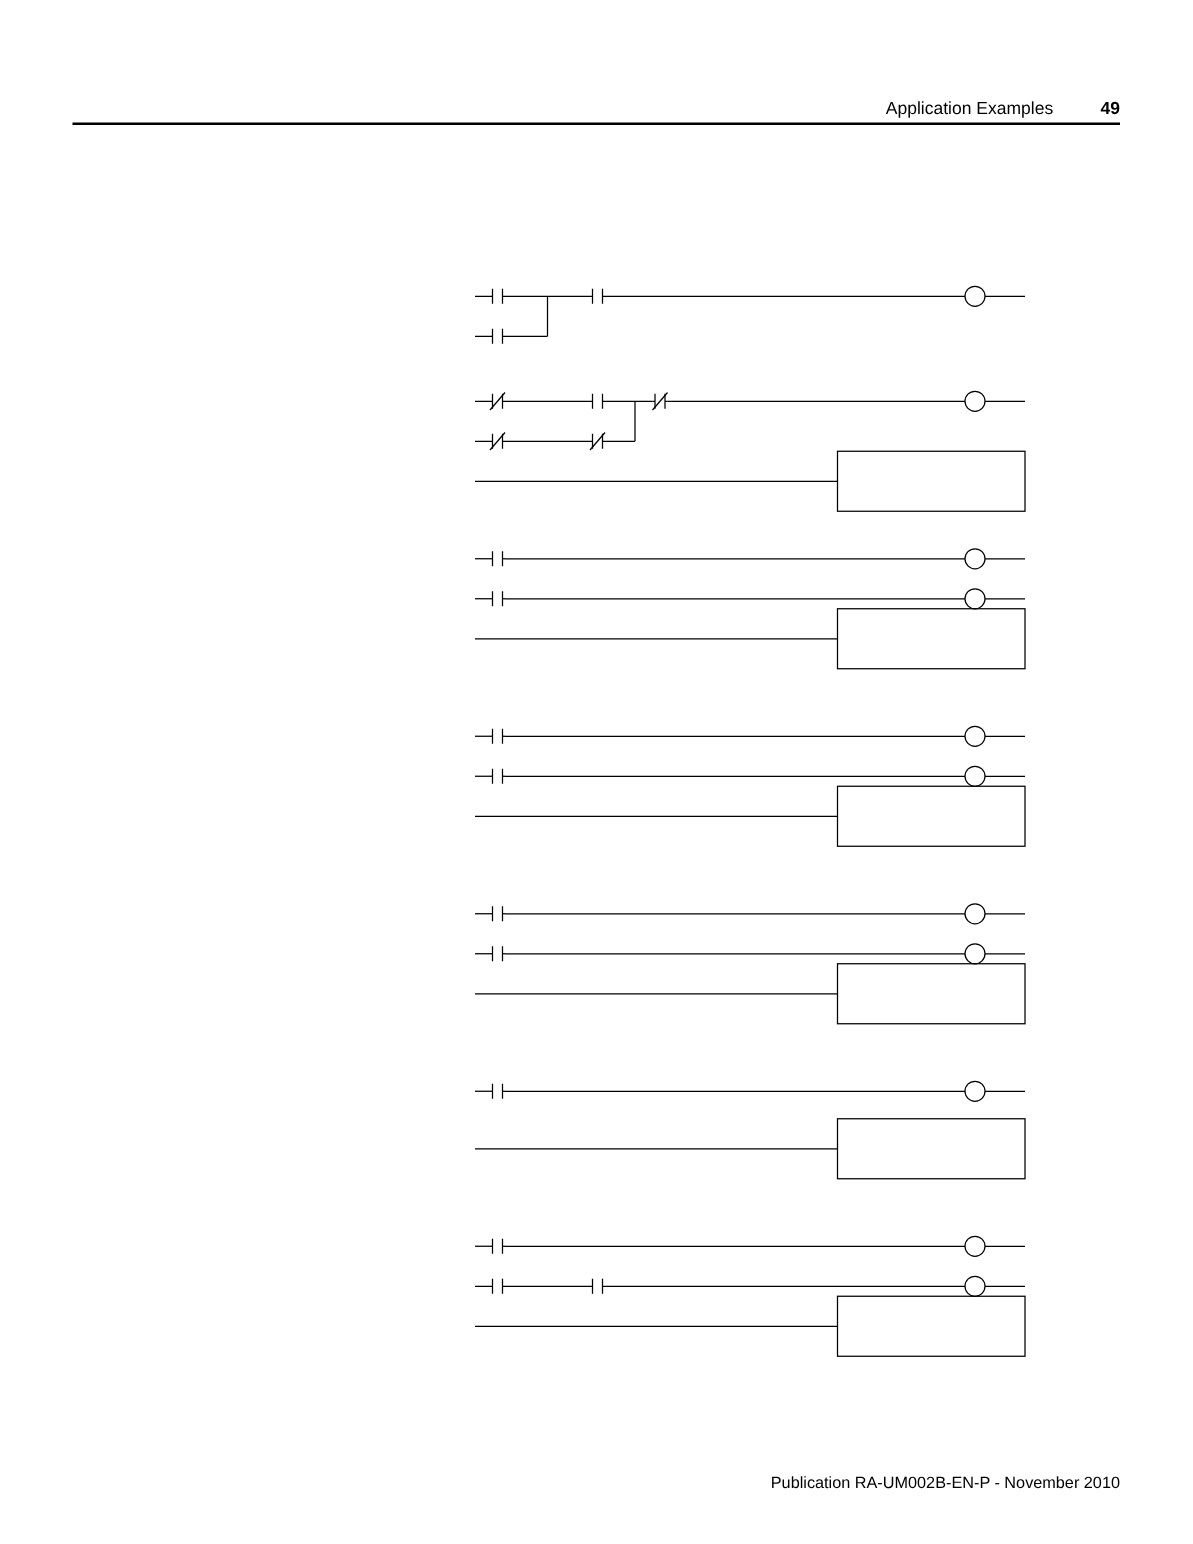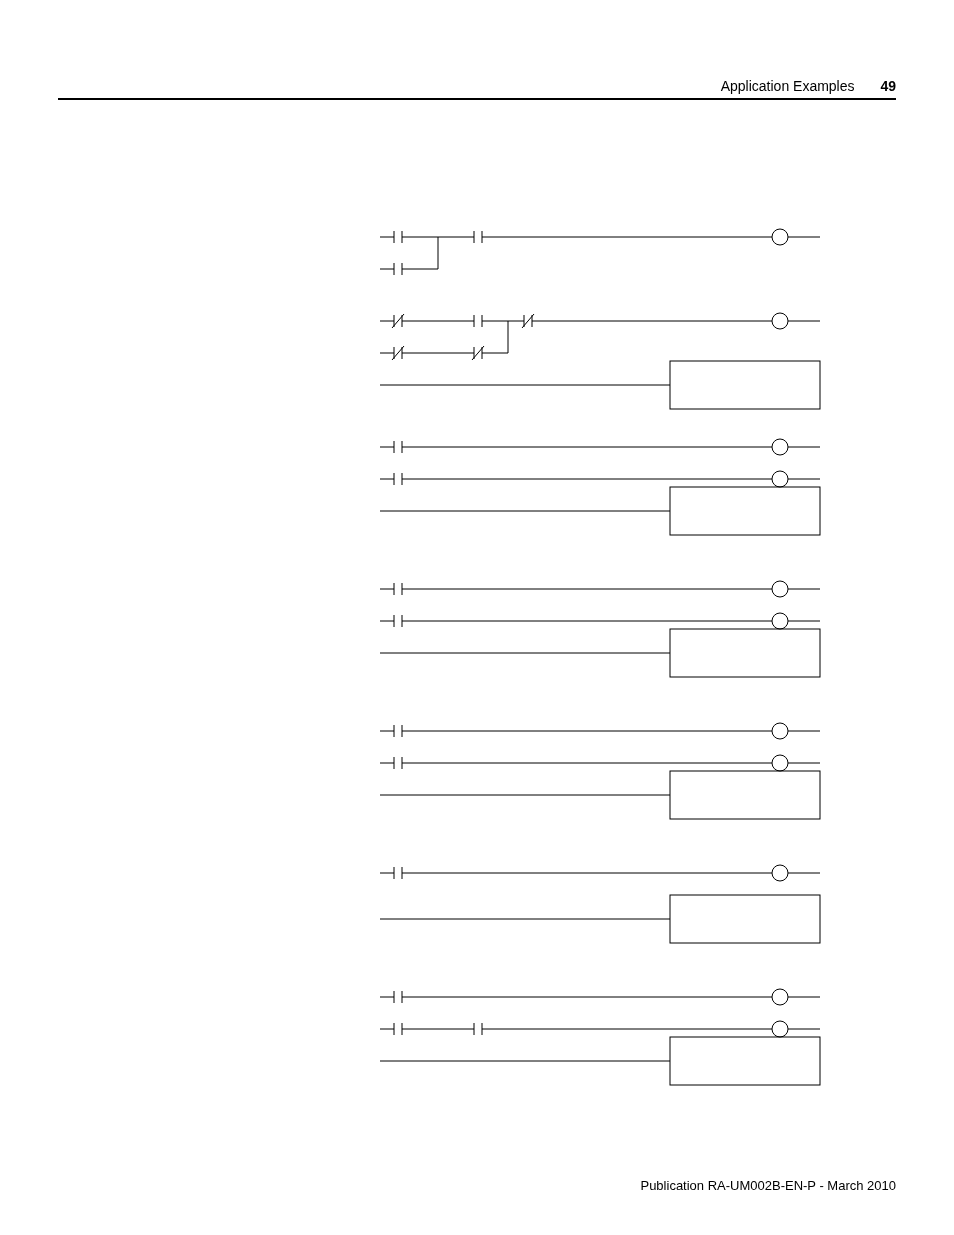--- a/index.html
+++ b/index.html
@@ -21,21 +21,21 @@
     right: 58px;
     font-size: 14px;
   }
   .header .section {
     font-weight: 400;
     font-family: "Helvetica Neue", Arial, sans-serif;
     margin-top: 36px;
   }
   .header .pagenum {
     font-weight: 700;
-    margin-left: 22px;
+    margin-left: 34px;
   }
   .hr {
     position: absolute;
     top: 98px;
     left: 58px;
     right: 58px;
     height: 2px;
     background: #000;
   }
   .footer {
@@ -204,14 +204,14 @@
         <line x1="102" y1="798" x2="102" y2="810" stroke="#000" stroke-width="1"></line>
         <line x1="102" y1="804" x2="104" y2="804" stroke="#000" stroke-width="1"></line>
         <line x1="104" y1="804" x2="392" y2="804" stroke="#000" stroke-width="1"></line>
         <circle cx="400" cy="804" r="8" stroke="#000" fill="none" stroke-width="1"></circle>
         <line x1="408" y1="804" x2="440" y2="804" stroke="#000" stroke-width="1"></line>
         <line x1="0" y1="836" x2="290" y2="836" stroke="#000" stroke-width="1"></line>
         <rect x="290" y="812" width="150" height="48" stroke="#000" fill="none" stroke-width="1"></rect>
       </svg>
   </div>
 
-  <div class="footer">Publication RA-UM002B-EN-P - March 2010</div>
+  <div class="footer">Publication RA-UM002B-EN-P - November 2010</div>
 </div>
 
 </body></html>

